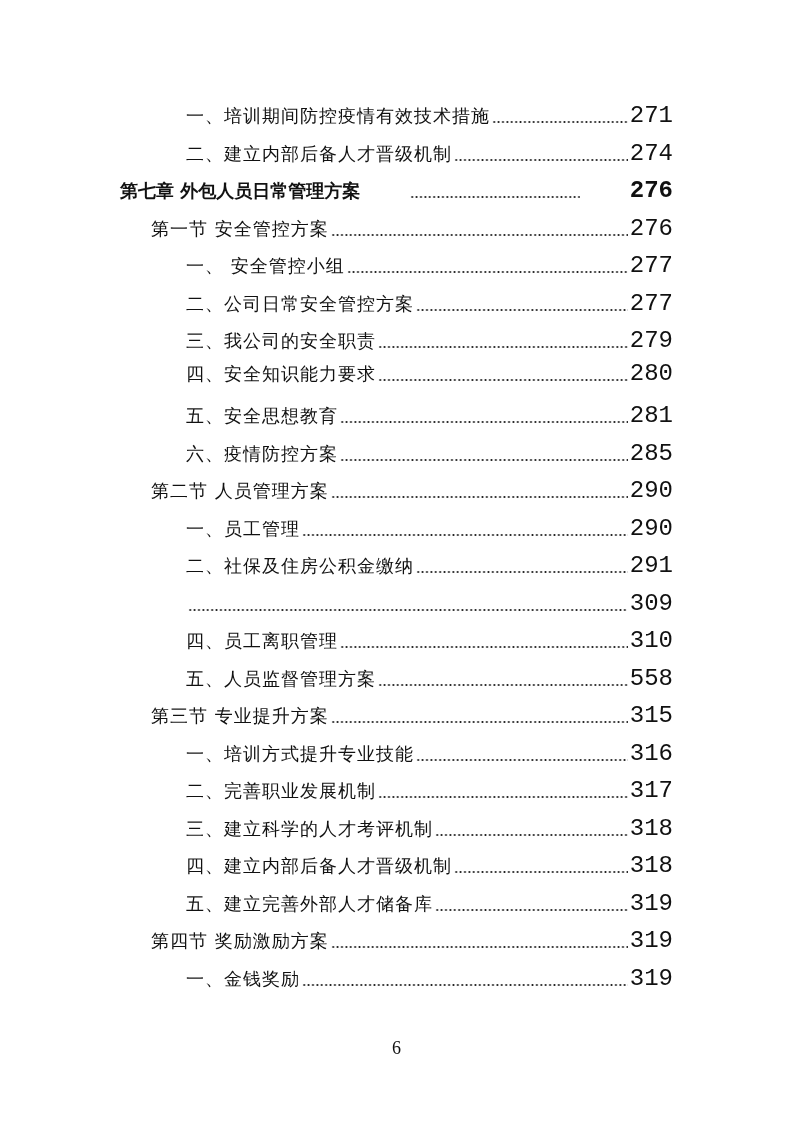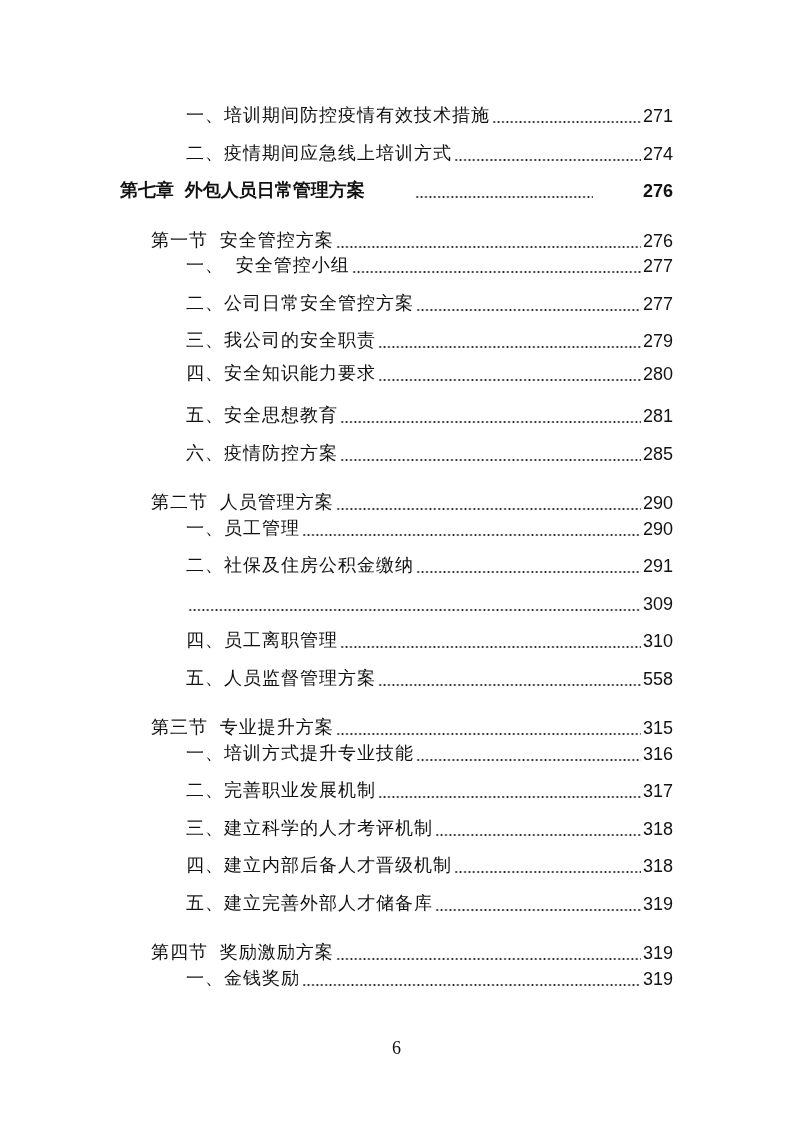--- a/index.html
+++ b/index.html
@@ -27,21 +27,20 @@
       display: flex;
       align-items: flex-end;
       right: 120px;
       font-size: 18px;
       line-height: 30px;
       white-space: nowrap;
     }
     .toc-line .label {
       flex: 0 0 auto;
       letter-spacing: 1px;
-      font-family: Liberation Mono, monospace;
     }
     .toc-line .dots {
       flex: 1 1 auto;
       overflow: hidden;
       margin: 0 2px;
       position: relative;
       height: 30px;
     }
     .toc-line .dots::after {
       content: "";
@@ -49,31 +48,31 @@
       left: 0;
       right: 0;
       bottom: 8px;
       height: 2px;
       background-image: radial-gradient(circle, #222 0.9px, transparent 1.1px);
       background-size: 4.4px 2px;
       background-repeat: repeat-x;
     }
     .toc-line .page {
       flex: 0 0 auto;
-      font-family: Liberation Sans, sans-serif;
-      font-size: 18px;
+      font-family: Liberation Mono, monospace;
+      font-size: 24px;
     }
     .level-chapter {
       left: 120px;
       font-weight: bold;
       gap: 48px;
     }
     .level-chapter .label { letter-spacing: 0px; }
     .level-chapter .page { font-weight: bold; }
-    .level-section { left: 151px; margin-top: 12px; }
+    .level-section { left: 151px; }
     .level-item { left: 186px; }
     .page-number {
       position: absolute;
       left: 0;
       width: 793px;
       top: 1038px;
       text-align: center;
       font-family: "Liberation Serif", serif;
       font-size: 18px;
     }
@@ -81,21 +80,21 @@
 </head>
 <body>
 
 <div class="toc">
   <div class="toc-line level-item" style="top:0px">
     <span class="label">一、培训期间防控疫情有效技术措施</span>
     <span class="dots"></span>
     <span class="page">271</span>
   </div>
   <div class="toc-line level-item" style="top:37.5px">
-    <span class="label">二、疫情期间应急线上培训方式</span>
+    <span class="label">二、建立内部后备人才晋级机制</span>
     <span class="dots"></span>
     <span class="page">274</span>
   </div>
   <div class="toc-line level-chapter" style="top:75px">
     <span class="label">第七章  外包人员日常管理方案</span>
     <span class="dots"></span>
     <span class="page">276</span>
   </div>
   <div class="toc-line level-section" style="top:112.5px">
     <span class="label">第一节  安全管控方案</span>

